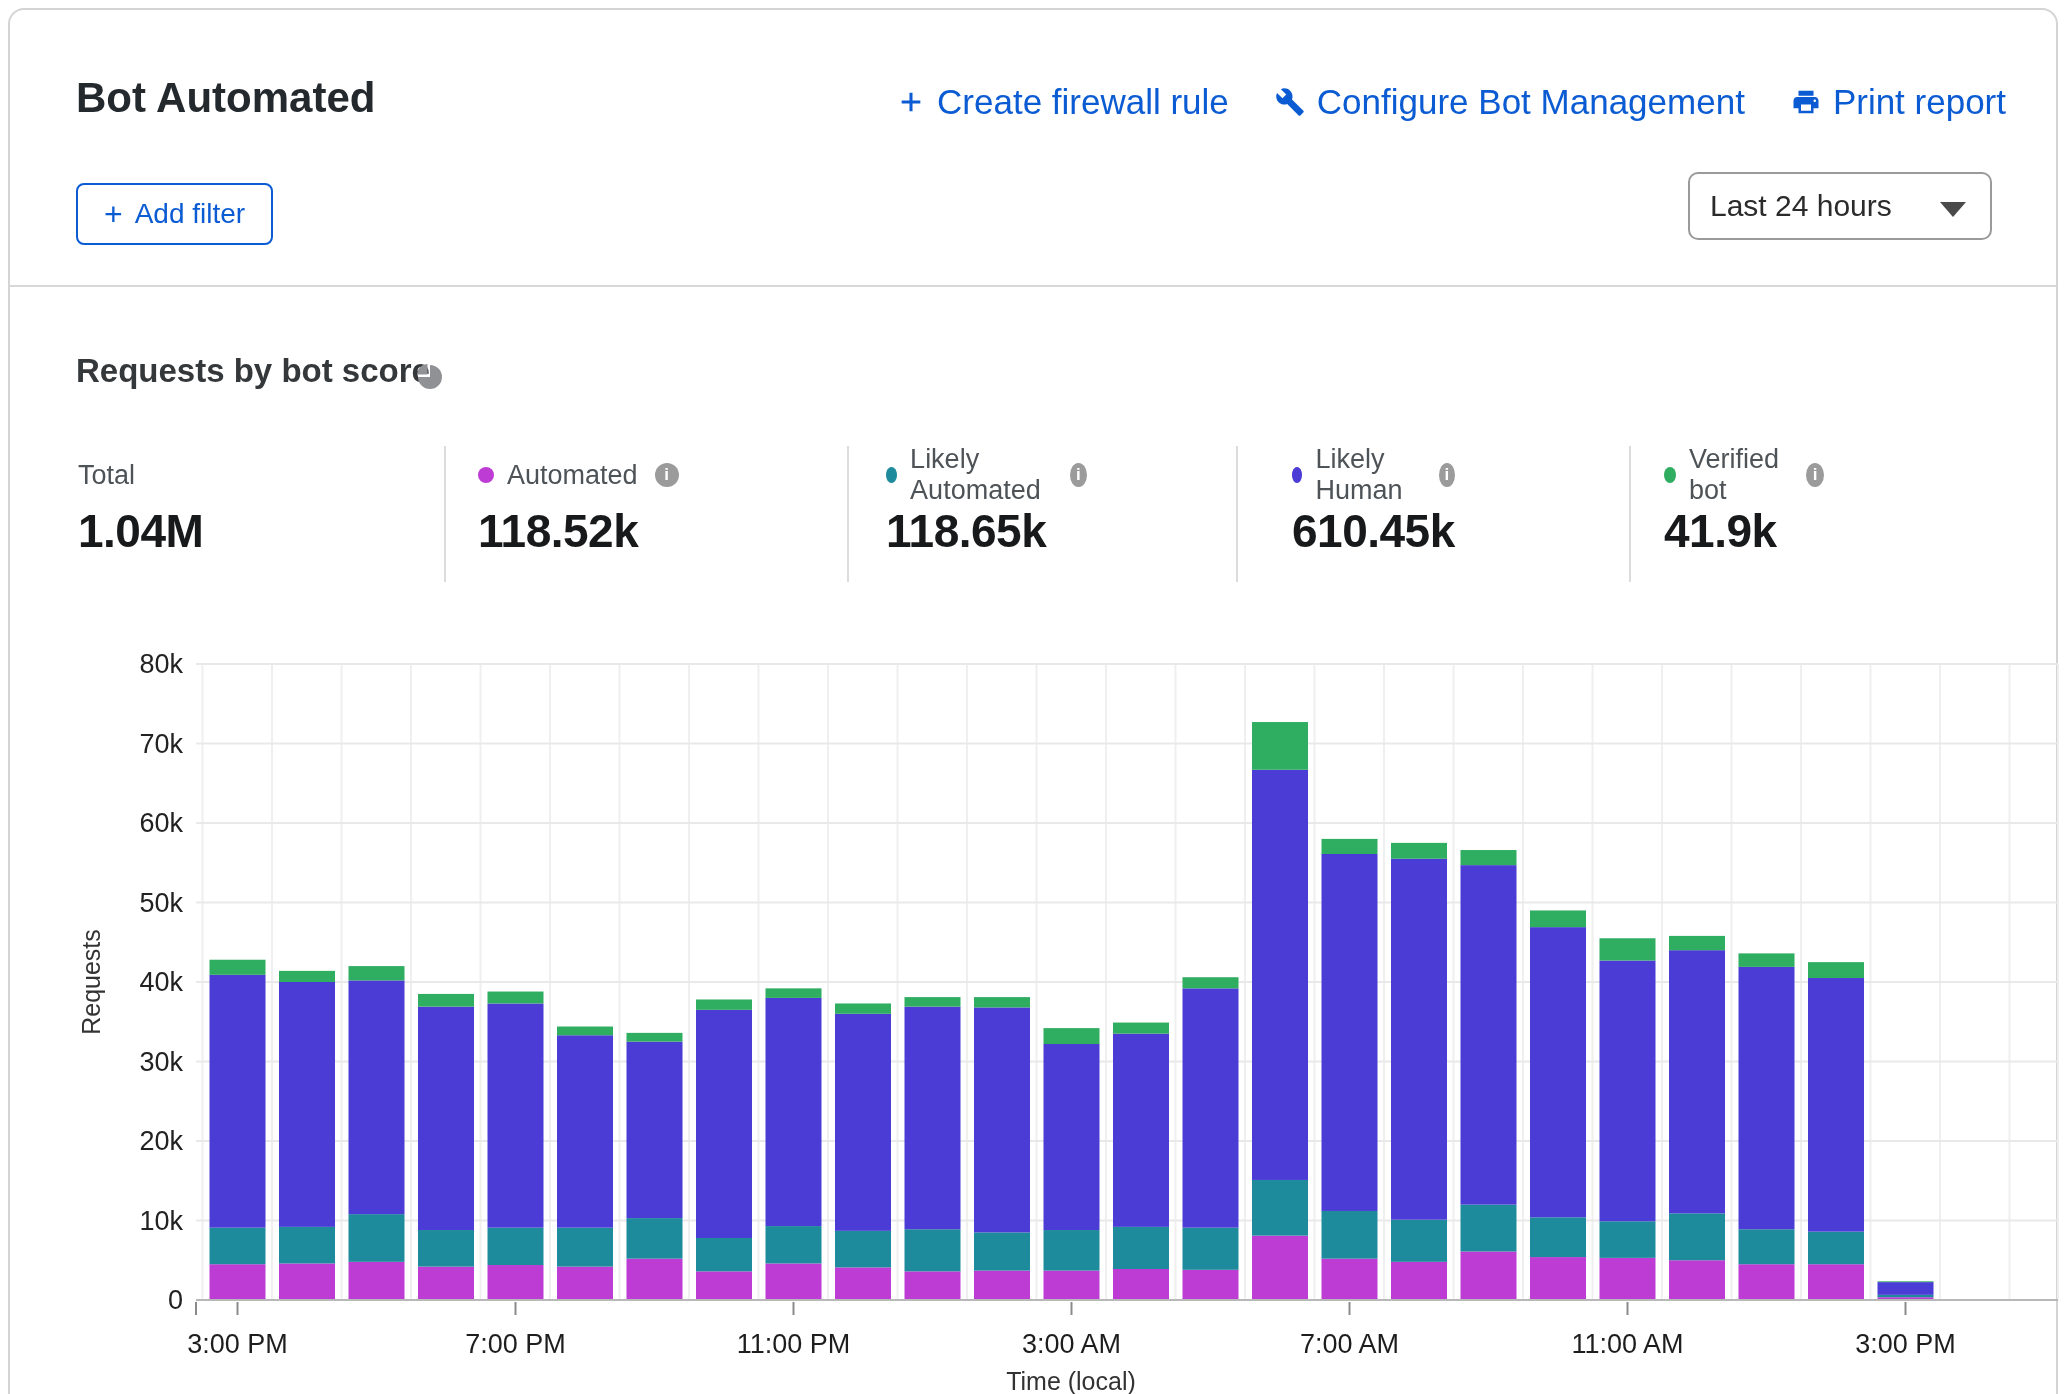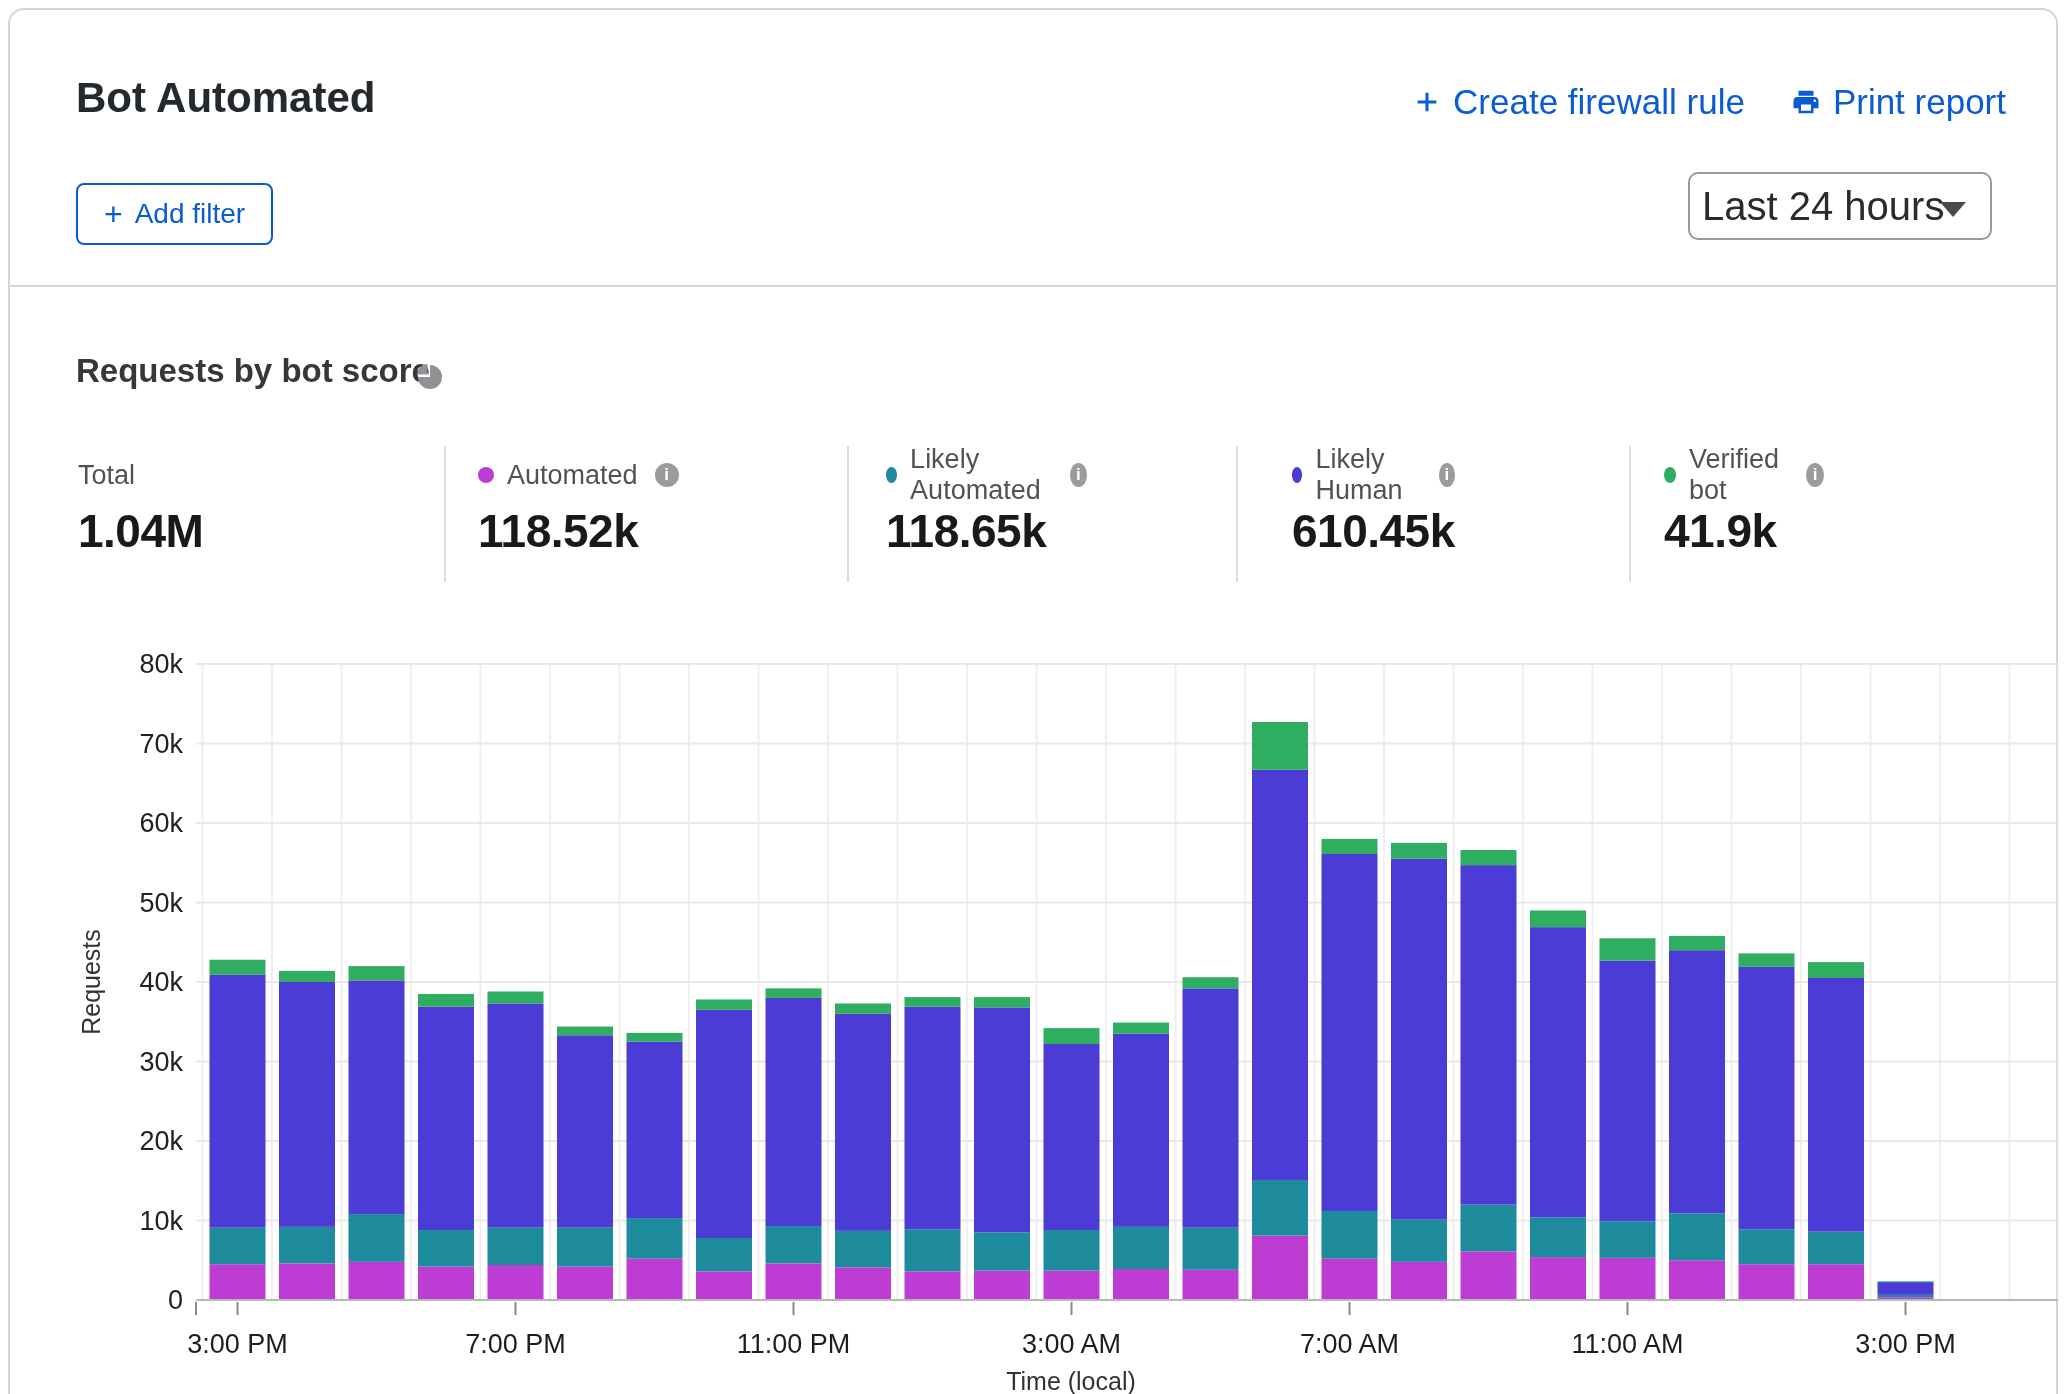--- a/index.html
+++ b/index.html
@@ -9,21 +9,21 @@
         border:2px solid #d4d4d4;border-radius:16px;}
   .page-title{position:absolute;left:76px;top:74px;font-size:42px;font-weight:700;color:#24292e;}
   .header-actions{position:absolute;right:64px;top:82px;display:flex;gap:46px;align-items:center;}
   .hdr-link{display:flex;align-items:center;gap:12px;font-size:35px;cursor:pointer;white-space:nowrap;}
   .hdr-link svg{display:block;}
   .add-filter-btn{position:absolute;left:76px;top:183px;height:62px;display:flex;align-items:center;
         gap:12px;padding:0 26px;border-radius:8px;background:#fff;font-size:28px;cursor:pointer;box-sizing:border-box;}
   .plus-glyph{font-size:32px;font-weight:400;line-height:1;}
   .time-select{position:absolute;left:1688px;top:172px;width:304px;height:68px;border:2px solid #9a9a9a;
         border-radius:10px;background:#fff;display:flex;align-items:center;box-sizing:border-box;
-        padding-left:12px;font-size:40px;color:#2b2b2b;cursor:pointer;}
+        padding-left:20px;font-size:30px;color:#2b2b2b;cursor:pointer;}
   .caret-down{position:absolute;right:24px;top:28px;width:0;height:0;
         border-left:13px solid transparent;border-right:13px solid transparent;border-top:15px solid #4a4a4a;}
   .header-divider{position:absolute;left:9px;top:285px;width:2048px;height:0;border-top:2px solid #d8d8d8;}
   .section-heading{position:absolute;left:76px;top:352px;font-size:33px;font-weight:700;color:#35383b;}
   .pie-icon{position:absolute;left:414px;top:361px;}
   .stats-row{position:absolute;left:0;top:0;}
   .stat-col{position:absolute;top:458px;}
   .stat-label-row{display:flex;align-items:center;gap:13px;height:34px;}
   .legend-dot{width:16px;height:16px;border-radius:50%;}
   .stat-label{font-size:27px;color:#4e5358;}
@@ -42,20 +42,28 @@
   <div class="page-title">Bot Automated</div>
 
   <div class="header-actions">
     <div class="hdr-link" style="color: rgb(11, 91, 211);">
       <span>
         <svg width="28" height="28" viewBox="0 0 24 24">
             <path d="M12 4v16M4 12h16" stroke="#0b5bd3" stroke-width="2.6" fill="none"></path>
           </svg>
       </span>
       <span>Create firewall rule</span>
+    </div>
+    <div class="hdr-link" style="color: rgb(11, 91, 211);">
+      <span>
+        <svg width="30" height="30" viewBox="0 0 24 24">
+            <path fill="#0b5bd3" d="M22.7 19l-9.1-9.1c.9-2.3.4-5-1.5-6.9-2-2-5-2.4-7.4-1.3L9 6 6 9 1.6 4.7C.4 7.1.9 10.1 2.9 12.1c1.9 1.9 4.6 2.4 6.9 1.5l9.1 9.1c.4.4 1 .4 1.4 0l2.3-2.3c.5-.4.5-1.1.1-1.4z"></path>
+          </svg>
+      </span>
+      <span>Configure Bot Management</span>
     </div>
     <div class="hdr-link" style="color: rgb(11, 91, 211);">
       <span>
         <svg width="30" height="30" viewBox="0 0 24 24">
             <path fill="#0b5bd3" d="M19 8H5c-1.66 0-3 1.34-3 3v6h4v4h12v-4h4v-6c0-1.66-1.34-3-3-3zm-3 11H8v-5h8v5zm3-7c-.55 0-1-.45-1-1s.45-1 1-1 1 .45 1 1-.45 1-1 1zm-1-9H6v4h12V3z"></path>
           </svg>
       </span>
       <span>Print report</span>
     </div>
   </div>

